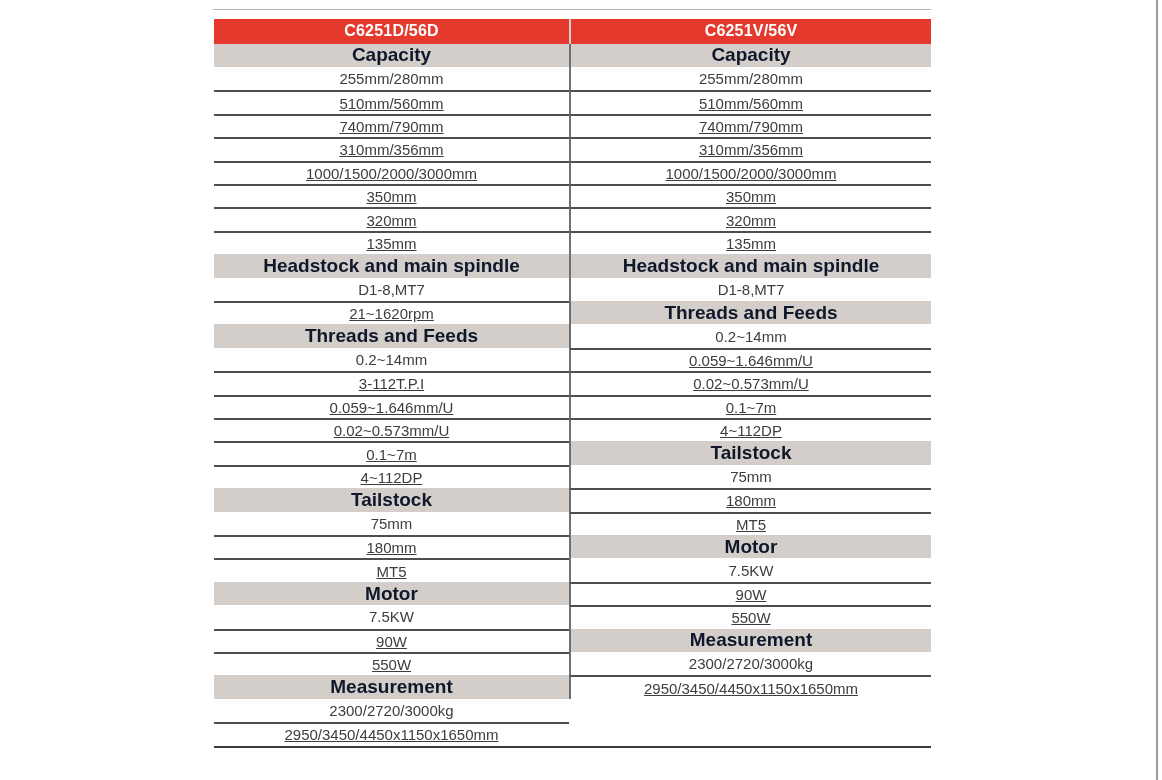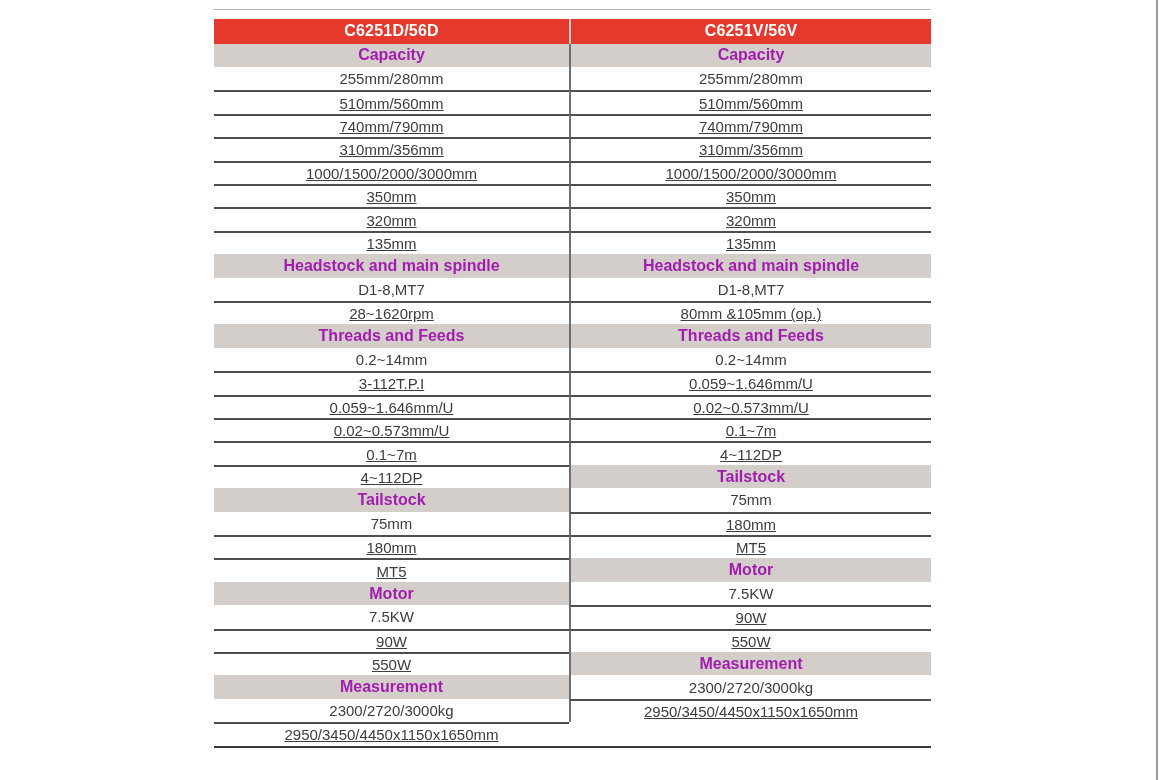--- a/index.html
+++ b/index.html
@@ -71,22 +71,22 @@
     align-items: center;
     justify-content: center;
     box-sizing: border-box;
     font-size: 15px;
     color: #3d3d3f;
     white-space: nowrap;
   }
   .row.section {
     background: var(--gray, #d4ceca);
     font-weight: bold;
-    font-size: 16px;
-    color: #a21caf;
+    font-size: 19px;
+    color: #0f172a;
   }
   .row.line {
     border-top: 2px solid var(--line, #4e4e50);
     text-decoration: underline;
   }
 </style>
 </head>
 <body>
 
 <div class="page">
@@ -124,21 +124,21 @@
         <div class="row data line">
           <span class="cell-text">135mm</span>
         </div>
         <div class="row section">
           <span class="cell-text">Headstock and main spindle</span>
         </div>
         <div class="row data">
           <span class="cell-text">D1-8,MT7</span>
         </div>
         <div class="row data line">
-          <span class="cell-text">28~1620rpm</span>
+          <span class="cell-text">21~1620rpm</span>
         </div>
         <div class="row section">
           <span class="cell-text">Threads and Feeds</span>
         </div>
         <div class="row data">
           <span class="cell-text">0.2~14mm</span>
         </div>
         <div class="row data line">
           <span class="cell-text">3-112T.P.I</span>
         </div>
@@ -218,23 +218,20 @@
         </div>
         <div class="row data line">
           <span class="cell-text">135mm</span>
         </div>
         <div class="row section">
           <span class="cell-text">Headstock and main spindle</span>
         </div>
         <div class="row data">
           <span class="cell-text">D1-8,MT7</span>
         </div>
-        <div class="row data line">
-          <span class="cell-text">80mm &amp;105mm (op.)</span>
-        </div>
         <div class="row section">
           <span class="cell-text">Threads and Feeds</span>
         </div>
         <div class="row data">
           <span class="cell-text">0.2~14mm</span>
         </div>
         <div class="row data line">
           <span class="cell-text">0.059~1.646mm/U</span>
         </div>
         <div class="row data line">

